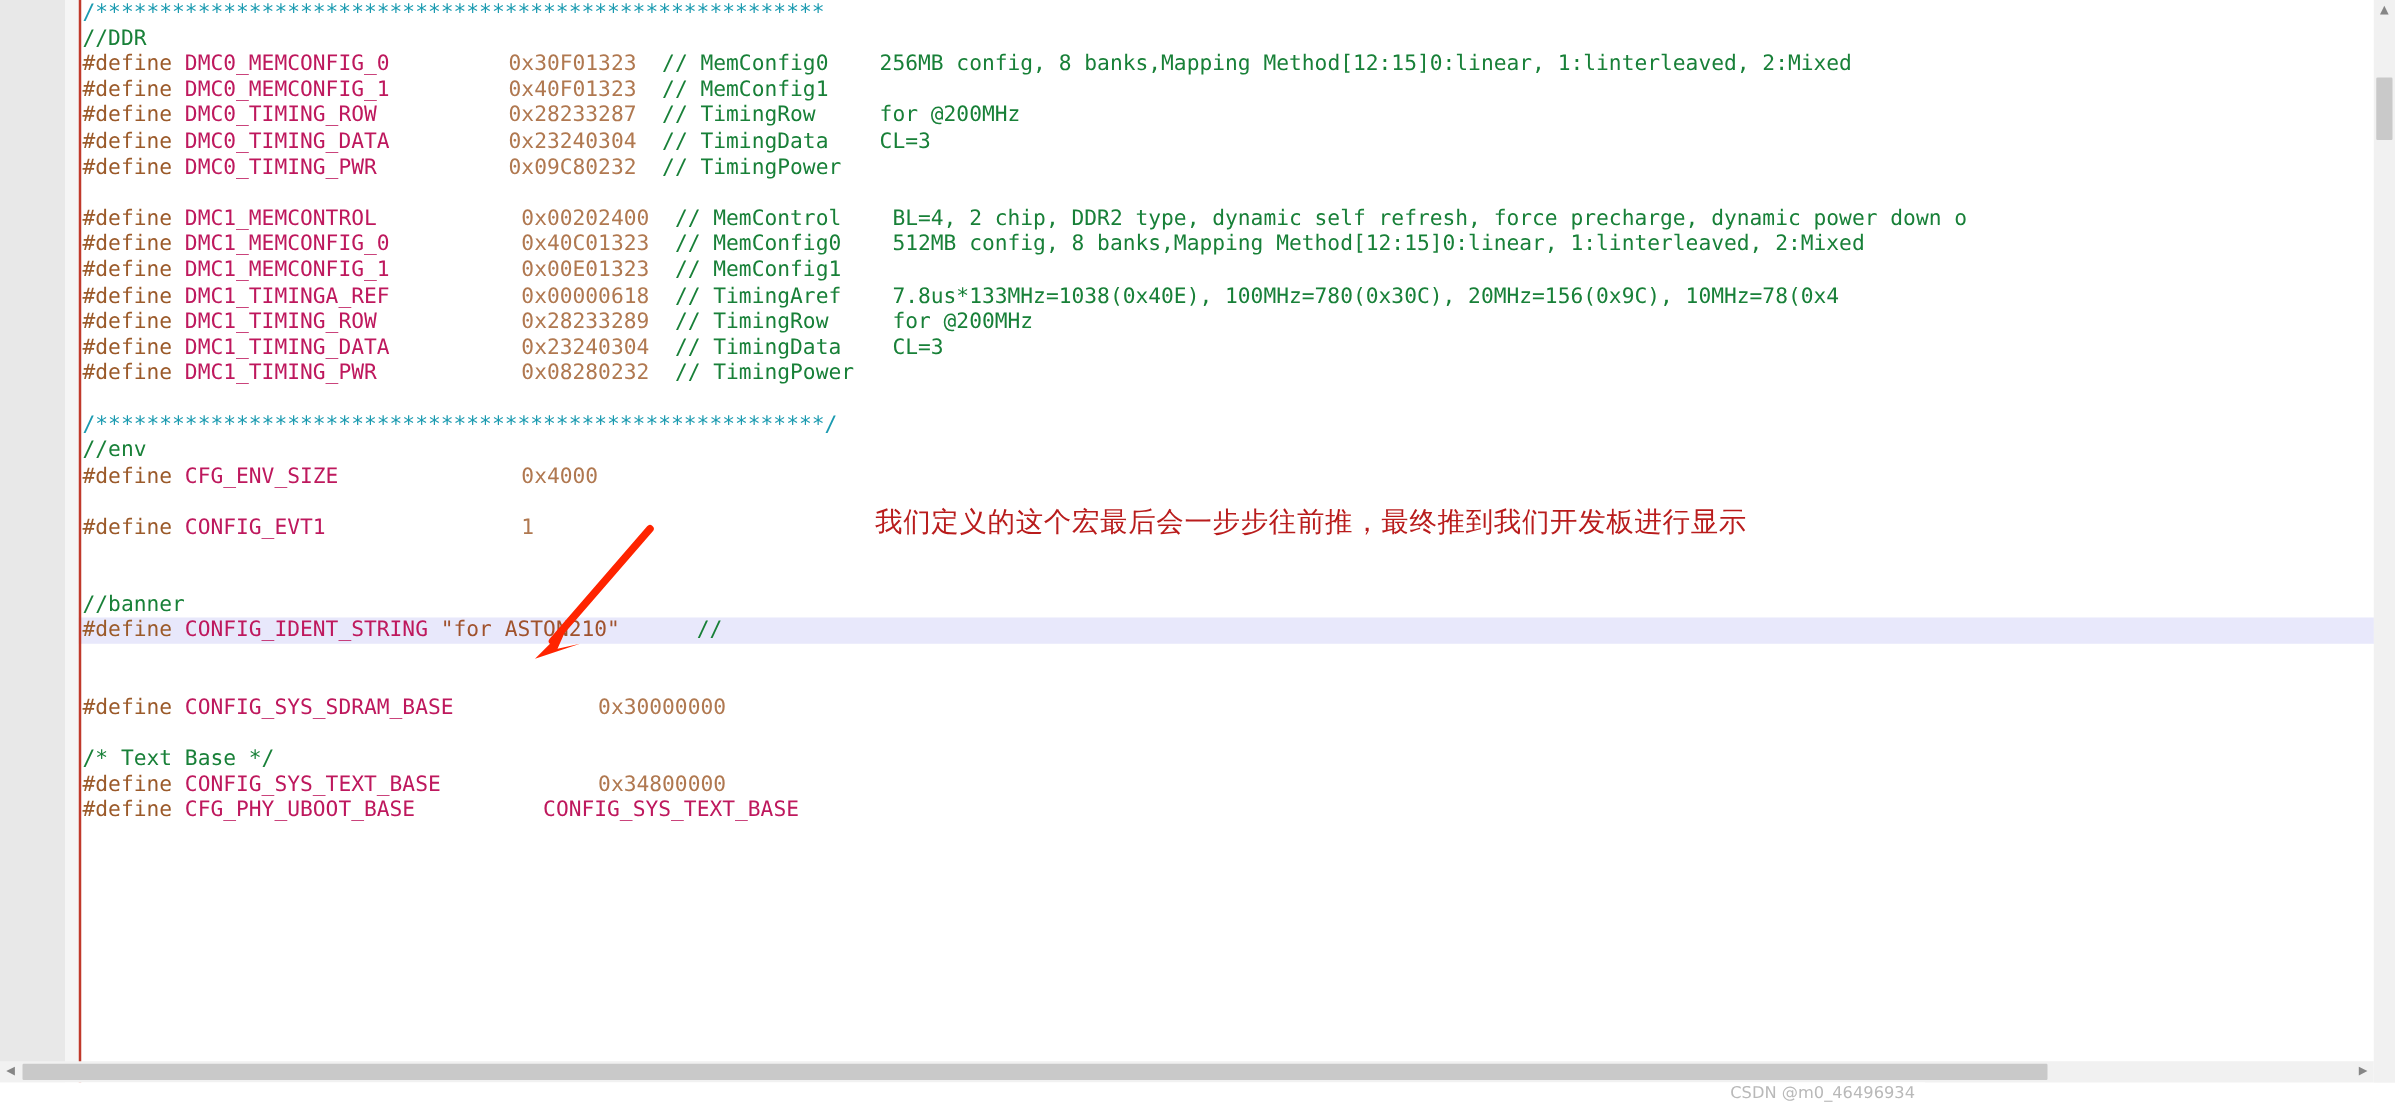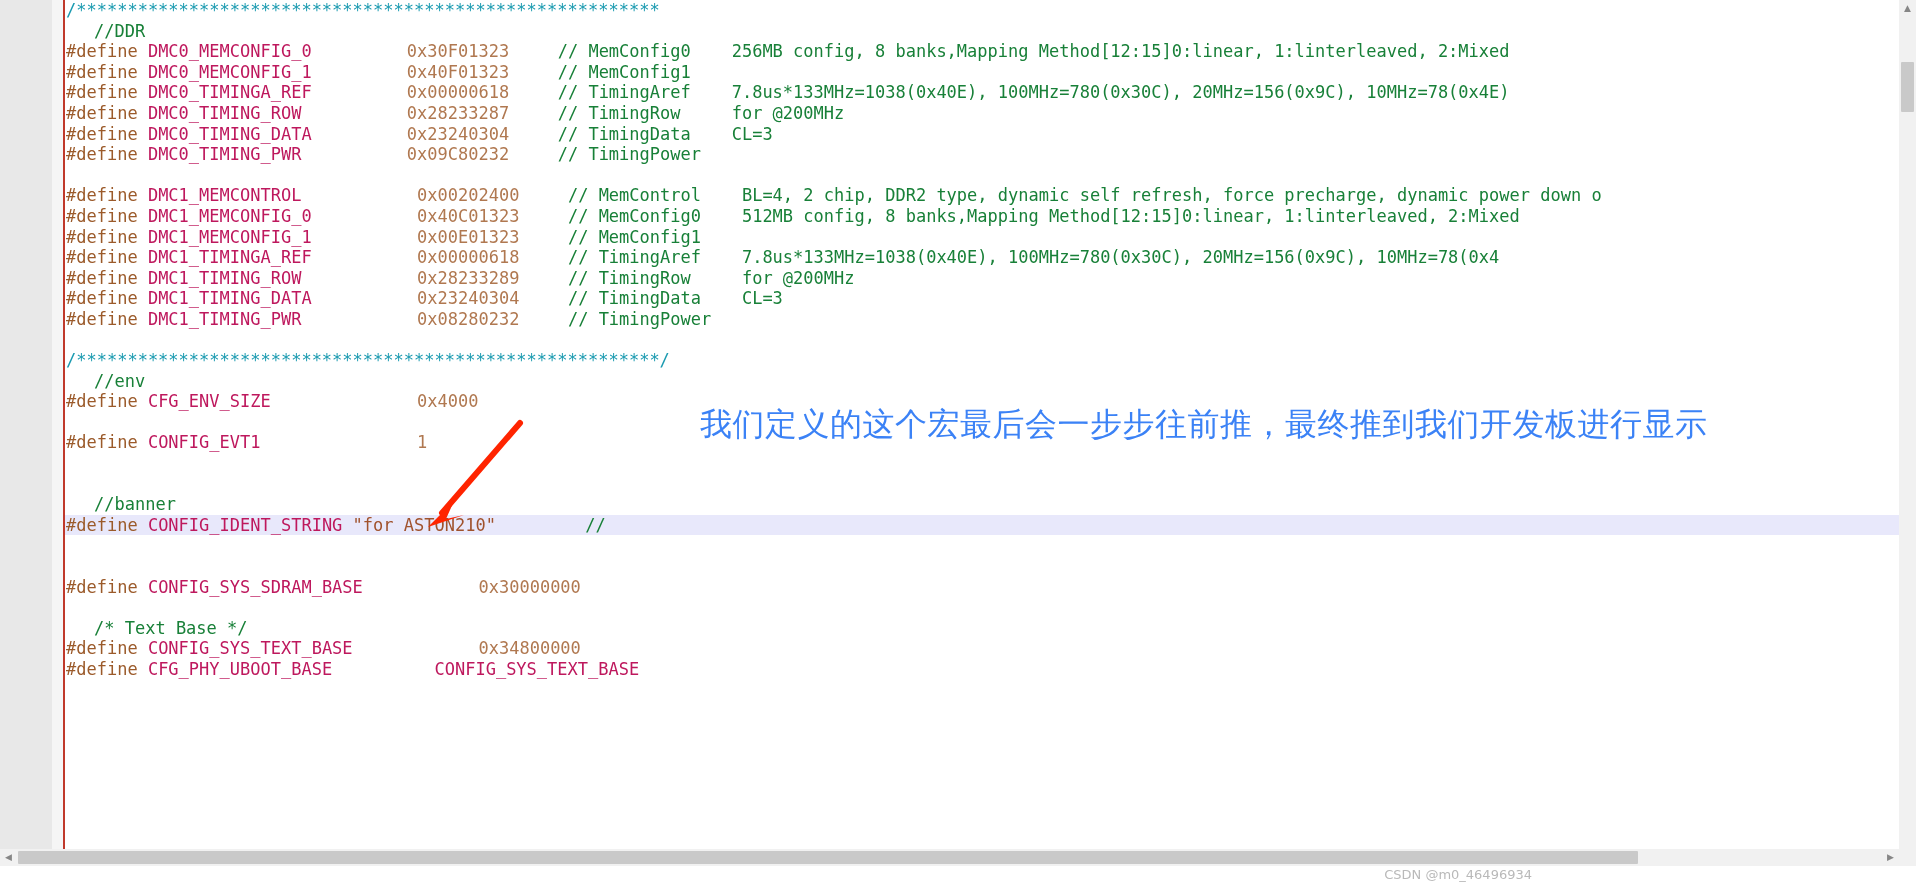--- a/index.html
+++ b/index.html
@@ -90,32 +90,32 @@
     left: 66px;
     top: 0;
     white-space: pre;
     color: #000000;
   }
 
   
   .t-kw    { color: #9b5a2a; margin-top: 39px; }   
   .t-id    { color: #be185d; }   
   .t-num   { color: #b07850; margin-left: 44px; }   
-  .t-cmt   { color: #188038; margin-left: 28px; }   
+  .t-cmt   { color: #188038; }   
   .t-star  { color: #1a9ab0; }   
   .t-str   { color: #a0522d; }   
   .t-plain { color: #000000; }
 
   
   .annot-text {
     position: absolute;
     left: 700px;
     top: 403px;
-    color: #3b82f6;
-    font-size: 32px;
+    color: #b91c1c;
+    font-size: 22px;
     font-family: Liberation Sans, sans-serif;
     white-space: nowrap;
     z-index: 10;
     letter-spacing: 0.5px;
   }
   .annot-arrow {
     position: absolute;
     left: 420px;
     top: 415px;
     width: 110px;
@@ -227,21 +227,20 @@
 
   <div class="gutter"></div>
   <div class="gutter-sep"></div>
   <div class="gutter-redline"></div>
 
   <div class="rows" id="rows">
       <div class="row"><span class="ln">29</span><span class="code"><span class="t-star">/*********************************************************</span></span></div>
       <div class="row"><span class="ln">30</span><span class="code"><span class="t-cmt">//DDR</span></span></div>
       <div class="row"><span class="ln">31</span><span class="code"><span class="t-kw">#define </span><span class="t-id">DMC0_MEMCONFIG_0</span><span class="t-plain">     </span><span class="t-num">0x30F01323</span><span class="t-plain">  </span><span class="t-cmt">// MemConfig0    256MB config, 8 banks,Mapping Method[12:15]0:linear, 1:linterleaved, 2:Mixed</span></span></div>
       <div class="row"><span class="ln">32</span><span class="code"><span class="t-kw">#define </span><span class="t-id">DMC0_MEMCONFIG_1</span><span class="t-plain">     </span><span class="t-num">0x40F01323</span><span class="t-plain">  </span><span class="t-cmt">// MemConfig1</span></span></div>
-      <div class="row"><span class="ln">33</span><span class="code"><span class="t-kw">#define </span><span class="t-id">DMC0_TIMINGA_REF</span><span class="t-plain">     </span><span class="t-num">0x00000618</span><span class="t-plain">  </span><span class="t-cmt">// TimingAref    7.8us*133MHz=1038(0x40E), 100MHz=780(0x30C), 20MHz=156(0x9C), 10MHz=78(0x4E)</span></span></div>
       <div class="row"><span class="ln">34</span><span class="code"><span class="t-kw">#define </span><span class="t-id">DMC0_TIMING_ROW</span><span class="t-plain">      </span><span class="t-num">0x28233287</span><span class="t-plain">  </span><span class="t-cmt">// TimingRow     for @200MHz</span></span></div>
       <div class="row"><span class="ln">35</span><span class="code"><span class="t-kw">#define </span><span class="t-id">DMC0_TIMING_DATA</span><span class="t-plain">     </span><span class="t-num">0x23240304</span><span class="t-plain">  </span><span class="t-cmt">// TimingData    CL=3</span></span></div>
       <div class="row"><span class="ln">36</span><span class="code"><span class="t-kw">#define </span><span class="t-id">DMC0_TIMING_PWR</span><span class="t-plain">      </span><span class="t-num">0x09C80232</span><span class="t-plain">  </span><span class="t-cmt">// TimingPower</span></span></div>
       <div class="row"><span class="ln">37</span><span class="code"></span></div>
       <div class="row"><span class="ln">38</span><span class="code"><span class="t-kw">#define </span><span class="t-id">DMC1_MEMCONTROL</span><span class="t-plain">       </span><span class="t-num">0x00202400</span><span class="t-plain">  </span><span class="t-cmt">// MemControl    BL=4, 2 chip, DDR2 type, dynamic self refresh, force precharge, dynamic power down o</span></span></div>
       <div class="row"><span class="ln">39</span><span class="code"><span class="t-kw">#define </span><span class="t-id">DMC1_MEMCONFIG_0</span><span class="t-plain">      </span><span class="t-num">0x40C01323</span><span class="t-plain">  </span><span class="t-cmt">// MemConfig0    512MB config, 8 banks,Mapping Method[12:15]0:linear, 1:linterleaved, 2:Mixed</span></span></div>
       <div class="row"><span class="ln">40</span><span class="code"><span class="t-kw">#define </span><span class="t-id">DMC1_MEMCONFIG_1</span><span class="t-plain">      </span><span class="t-num">0x00E01323</span><span class="t-plain">  </span><span class="t-cmt">// MemConfig1</span></span></div>
       <div class="row"><span class="ln">41</span><span class="code"><span class="t-kw">#define </span><span class="t-id">DMC1_TIMINGA_REF</span><span class="t-plain">      </span><span class="t-num">0x00000618</span><span class="t-plain">  </span><span class="t-cmt">// TimingAref    7.8us*133MHz=1038(0x40E), 100MHz=780(0x30C), 20MHz=156(0x9C), 10MHz=78(0x4</span></span></div>
       <div class="row"><span class="ln">42</span><span class="code"><span class="t-kw">#define </span><span class="t-id">DMC1_TIMING_ROW</span><span class="t-plain">       </span><span class="t-num">0x28233289</span><span class="t-plain">  </span><span class="t-cmt">// TimingRow     for @200MHz</span></span></div>
       <div class="row"><span class="ln">43</span><span class="code"><span class="t-kw">#define </span><span class="t-id">DMC1_TIMING_DATA</span><span class="t-plain">      </span><span class="t-num">0x23240304</span><span class="t-plain">  </span><span class="t-cmt">// TimingData    CL=3</span></span></div>

